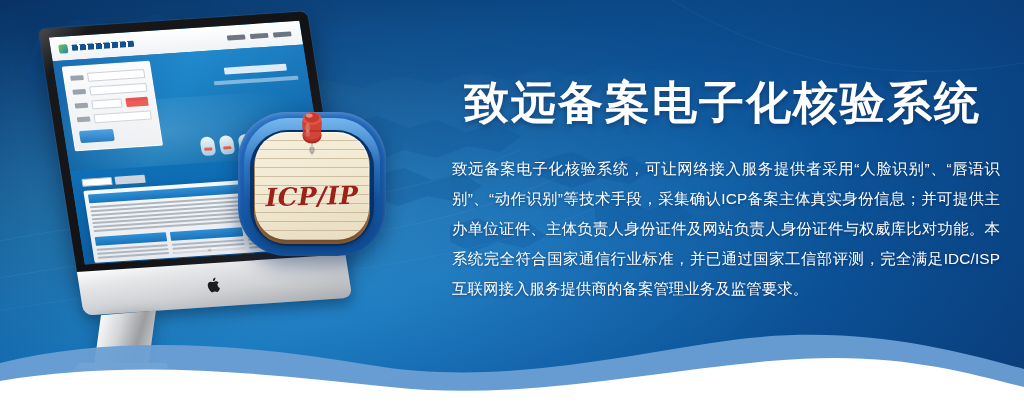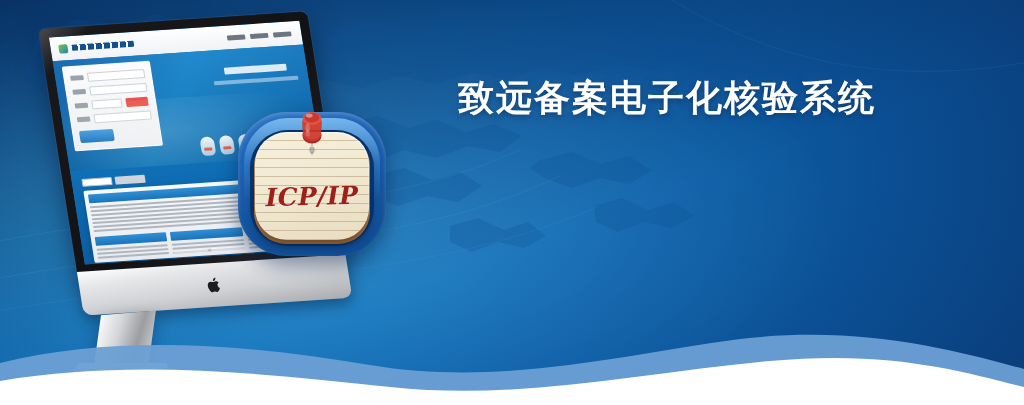--- a/index.html
+++ b/index.html
@@ -246,23 +246,23 @@
     color:#9e2118;
     text-shadow:0 1px 0 rgba(255,255,255,.55);
     transform:rotate(-1.5deg);
   }
   .pin { position:absolute; left:50%; top:-6px; transform:translateX(-50%); width:30px; height:56px; }
   .pin svg { width:100%; height:100%; display:block; }
 
   
   .copy { position:absolute; left:452px; top:78px; width:548px; }
   .copy h1 {
-    font-size:36px; font-weight:700; color:#ffffff;
+    font-size:45px; font-weight:700; color:#ffffff;
     letter-spacing:2px; line-height:1.1;
-    margin-left:6px; margin-bottom:26px;
+    margin-left:12px; margin-bottom:26px;
     text-shadow:0 2px 6px rgba(0,20,60,.55), 0 0 14px rgba(120,190,255,.20);
     white-space:nowrap;
   }
   .copy p {
     font-size:15.4px; line-height:1.95; color:#ffffff;
     text-align:justify; text-justify:inter-ideograph;
     letter-spacing:.1px;
     text-shadow:0 1px 3px rgba(0,20,60,.45);
   }
 
@@ -440,20 +440,21 @@
         <ellipse cx="15" cy="15.6" rx="7.4" ry="4.8" fill="#c9392d"></ellipse>
         <ellipse cx="12.2" cy="13.6" rx="3.4" ry="2.1" fill="rgba(255,255,255,.42)"></ellipse>
         <ellipse cx="10.6" cy="26" rx="2.2" ry="4.4" fill="rgba(255,255,255,.22)"></ellipse>
         <ellipse cx="10.8" cy="31" rx="2.0" ry="3.4" fill="rgba(255,255,255,.18)"></ellipse>
       </svg>
     </div>
   </div>
 
   <div class="copy">
     <h1>致远备案电子化核验系统</h1>
+    <p>致远备案电子化核验系统，可让网络接入服务提供者采用“人脸识别”、“唇语识别”、“动作识别”等技术手段，采集确认ICP备案主体真实身份信息；并可提供主办单位证件、主体负责人身份证件及网站负责人身份证件与权威库比对功能。本系统完全符合国家通信行业标准，并已通过国家工信部评测，完全满足IDC/ISP互联网接入服务提供商的备案管理业务及监管要求。</p>
   </div>
 
   <div class="waves">
     <svg viewBox="0 0 1024 90" preserveAspectRatio="none">
       <path d="M0 48 C 120 18, 250 30, 370 50 C 500 72, 620 40, 740 24 C 860 10, 950 34, 1024 54 L1024 90 L0 90 Z" fill="#6c9fd4" opacity="0.95"></path>
       <path d="M0 66 C 130 44, 260 58, 390 72 C 520 86, 640 58, 770 46 C 890 35, 960 56, 1024 72 L1024 90 L0 90 Z" fill="#ffffff"></path>
     </svg>
   </div>
 
 </div>

